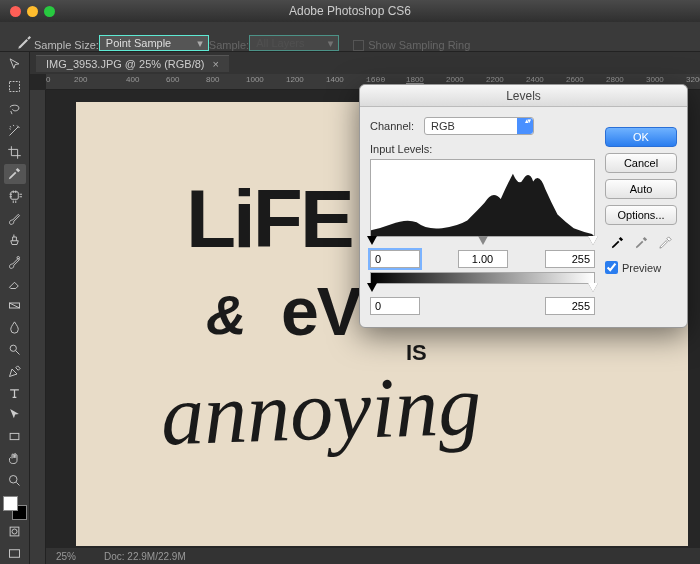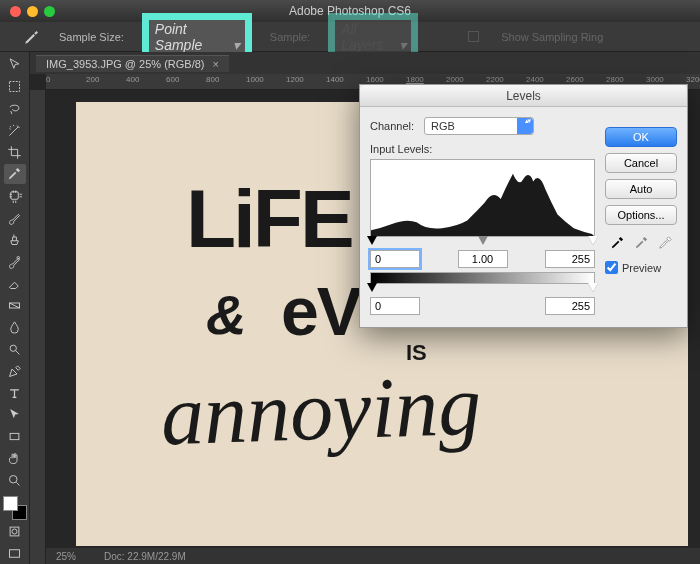--- a/index.html
+++ b/index.html
@@ -2,23 +2,23 @@
 <html><head>
 <meta charset="utf-8">
 <style>
   * { margin: 0; padding: 0; box-sizing: border-box; font-family: -apple-system, "Helvetica Neue", Arial, sans-serif; }
   body { width: 700px; height: 564px; background: #2a2a2a; overflow: hidden; position: relative; }
   .titlebar { height: 22px; background: linear-gradient(#4a4a4a,#2f2f2f); display:flex; align-items:center; position:relative; }
   .traffic { display:flex; gap:6px; padding-left:10px; }
   .tlight { width:11px; height:11px; border-radius:50%; }
   .red { background:#ff5f57; } .yellow { background:#ffbd2e; } .green { background:#28c940; }
   .title { position:absolute; left:0; right:0; text-align:center; color:#ccc; font-size:12px; }
-  .optbar { height:30px; background:#3a3a3a; border-bottom:1px solid #222; display:flex; align-items:center; gap:18px; padding:0 23px; color:#bbb; font-size:11px; }
+  .optbar { height:30px; background:#3a3a3a; border-bottom:1px solid #222; display:flex; align-items:flex-end; gap:0; padding:0 16px; color:#bbb; font-size:11px; }
   .eyedrop-lg { width:18px; height:18px; display:flex; align-items:center; justify-content:center; color:#ddd; }
-  .select { background:#555; color:#ddd; border:7px solid #5eead4; padding:1px 22px 1px 6px; font-size:14px; position:relative;font-style:italic; }
+  .select { background:#555; color:#ddd; border:1px solid #5eead4; padding:1px 22px 1px 6px; font-size:11px; position:relative; }
   .select::after { content:"▾"; position:absolute; right:5px; color:#aaa; }
   .disabled { color:#666; }
   .checkbox { width:11px; height:11px; border:1px solid #555; display:inline-block; vertical-align:middle; margin-right:4px; }
   .workspace { display:flex; height:calc(100% - 52px); }
   .toolbox { width:30px; background:#3a3a3a; border-right:1px solid #222; display:flex; flex-direction:column; align-items:center; padding-top:2px; gap:1px; }
   .tool { width:22px; height:21px; display:flex; align-items:center; justify-content:center; color:#ccc; font-size:13px; cursor:pointer; border-radius:2px; }
   .tool.active { background:#555; }
   .tool svg { width:15px; height:15px; stroke:#ccc; fill:none; stroke-width:1.5; }
   .swatches { margin-top:4px; position:relative; width:24px; height:24px; }
   .sw { width:15px; height:15px; border:1px solid #888; position:absolute; }
@@ -36,21 +36,21 @@
   .art { position:relative; width:100%; height:100%; }
   .life { position:absolute; left:110px; top:70px; font-size:82px; font-weight:900; color:#1a1a1a; font-family: Arial Black, Arial, sans-serif; letter-spacing:-3px; }
   .is1 { position:absolute; left:320px; top:80px; font-size:26px; font-weight:700; color:#1a1a1a; }
   .amp { position:absolute; left:130px; top:180px; font-size:56px; font-weight:700; color:#1a1a1a; font-style:italic; }
   .ev { position:absolute; left:205px; top:170px; font-size:68px; font-weight:900; color:#1a1a1a; letter-spacing:-2px;text-align:center; }
   .is2 { position:absolute; left:330px; top:238px; font-size:22px; font-weight:700; color:#1a1a1a; }
   .script { position:absolute; left:85px; top:258px; font-size:86px; color:#1a1a1a; font-family: 'Brush Script MT', cursive; font-style:italic; transform:rotate(-2deg); }
   .statusbar { position:absolute; left:16px; right:0; bottom:0; height:16px; background:#333; color:#999; font-size:10px; padding-left:10px; display:flex; align-items:center; gap:28px; }
 
   
-  .dlg { position:absolute; left:359px; top:84px; width:329px; background:#ececec; border:1px solid #999; border-radius:0; box-shadow:0 8px 30px rgba(0,0,0,.5); font-size:11px; color:#333; }
+  .dlg { position:absolute; left:359px; top:84px; width:329px; background:#ececec; border:1px solid #999; border-radius:6px; box-shadow:0 8px 30px rgba(0,0,0,.5); font-size:11px; color:#333; }
   .dlg-title { height:22px; background:linear-gradient(#f7f7f7,#dcdcdc); border-bottom:1px solid #bbb; border-radius:6px 6px 0 0; text-align:center; line-height:22px; font-size:12px; color:#444; }
   .dlg-body { display:flex; padding:10px 10px 12px; gap:10px; }
   .dlg-left { flex:1; }
   .dlg-right { width:72px; display:flex; flex-direction:column; gap:6px; align-items:stretch;margin-top:10px; }
   .row { display:flex; align-items:center; gap:6px; margin-bottom:8px; }
   .mac-select { flex:1; background:#fff; border:1px solid #aaa; border-radius:3px; padding:1px 6px; position:relative; height:18px; line-height:15px; }
   .mac-select::after { content:""; position:absolute; right:0; top:0; bottom:0; width:16px; background:#4a90ff; border-radius:0 3px 3px 0; }
   .mac-select::before { content:"▴▾"; position:absolute; right:3px; top:-1px; color:#fff; font-size:7px; line-height:8px; white-space:pre; z-index:2; letter-spacing:-1px; }
   .gear { width:14px; height:14px; color:#555; }
   .histo { border:1px solid #aaa; background:#fff; height:78px; position:relative; margin-top:4px; overflow:hidden; }
@@ -228,28 +228,28 @@
 
   <div class="canvas-area">
     <div class="tabbar">
       <div class="doctab">
         <span>IMG_3953.JPG @ 25% (RGB/8)</span>
         <span class="x">×</span>
       </div>
     </div>
     <div class="ruler-h" id="rulerH">
         <span style="left: 0px;">0</span>
-        <span style="left: 40px;">200</span>
+        <span style="left: 28px;">200</span>
         <span style="left: 80px;">400</span>
         <span style="left: 120px;">600</span>
         <span style="left: 160px;">800</span>
         <span style="left: 200px;">1000</span>
         <span style="left: 240px;">1200</span>
         <span style="left: 280px;">1400</span>
-        <span style="left: 320px;">1600</span>
+        <span style="left: 320px; font-family: Liberation Mono, monospace;">1600</span>
         <span style="left: 360px; text-decoration: underline;">1800</span>
         <span style="left: 400px;">2000</span>
         <span style="left: 440px;">2200</span>
         <span style="left: 480px;">2400</span>
         <span style="left: 520px;">2600</span>
         <span style="left: 560px; text-align: center;">2800</span>
         <span style="left: 600px;">3000</span>
         <span style="left: 640px;">3200</span>
       </div>
     <div class="ruler-v"></div>

